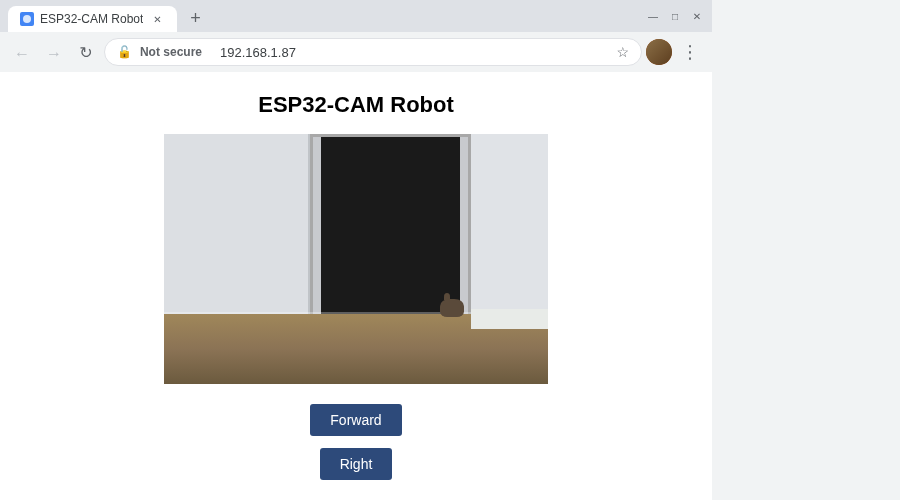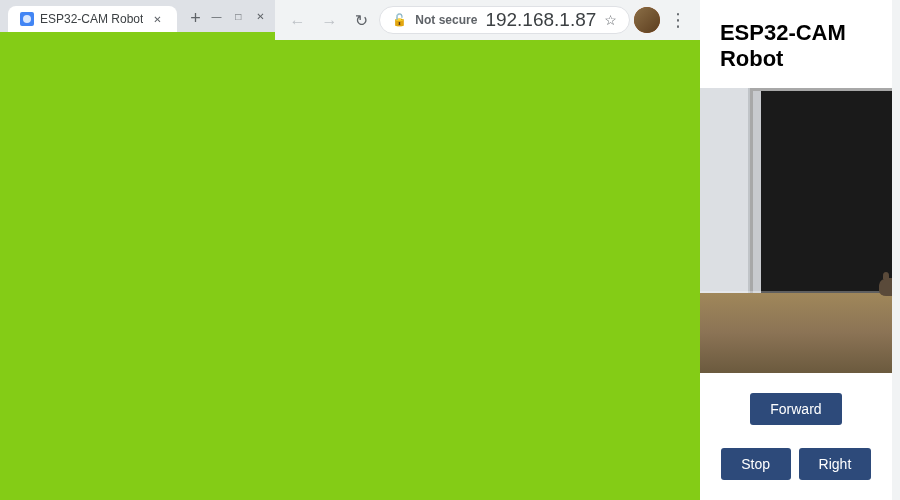--- a/index.html
+++ b/index.html
@@ -6,25 +6,25 @@
     body {
       width: 900px;
       height: 500px;
       background: #f1f3f4;
       font-family: 'Arial', sans-serif;
       overflow: hidden;
     }
 
     
     .browser-window {
-      width: 892px;
+      width: 712px;
       height: 500px;
-      background: #84cc16;
-      display: flex;
-      flex-direction: row;
+      background: #000000;
+      display: flex;
+      flex-direction: column;
     }
 
     
     .title-bar {
       height: 32px;
       background: #dee1e6;
       display: flex;
       align-items: center;
       padding: 0 8px;
       flex-shrink: 0;
@@ -318,21 +318,21 @@
       height: 7px;
       background: #5a4a3a;
       border-radius: 50% 50% 0 0;
     }
 
     
     .controls {
       display: flex;
       flex-direction: column;
       align-items: center;
-      gap: 23px;
+      gap: 12px;
     }
 
     .controls-row {
       display: flex;
       gap: 8px;
       align-items: center;
     }
 
     .ctrl-btn {
       background: #2d4a7a;
@@ -371,21 +371,21 @@
     </div>
   </div>
 
   <div class="address-bar">
     <div class="nav-btn disabled">←</div>
     <div class="nav-btn disabled">→</div>
     <div class="nav-btn">↻</div>
     <div class="address-input">
       <span class="security-icon">🔓</span>
       <span class="security-label" style="font-size:12px;color:#5f6368;font-weight:bold;">Not secure</span>
-      <span style="font-size:19px;color:#3c4043;">192.168.1.87</span>
+      <span style="font-size:13px;color:#3c4043;margin-left:10px;">192.168.1.87</span>
       <span class="bookmark-icon" style="margin-left:auto;color:#5f6368;">☆</span>
     </div>
     <div class="profile-icon">
       <div class="profile-avatar"></div>
     </div>
     <div class="menu-btn">⋮</div>
   </div>
 
   <div class="page-content">
 
@@ -403,19 +403,18 @@
         <div class="scene-baseboard-right"></div>
         <div class="scene-cat"></div>
       </div>
     </div>
 
     <div class="controls">
       <div class="controls-row">
         <button class="ctrl-btn">Forward</button>
       </div>
       <div class="controls-row">
-        <button class="ctrl-btn">Stop</button>
         <button class="ctrl-btn">Right</button>
       </div>
     </div>
 
   </div>
 </div>
 
 </body></html>

